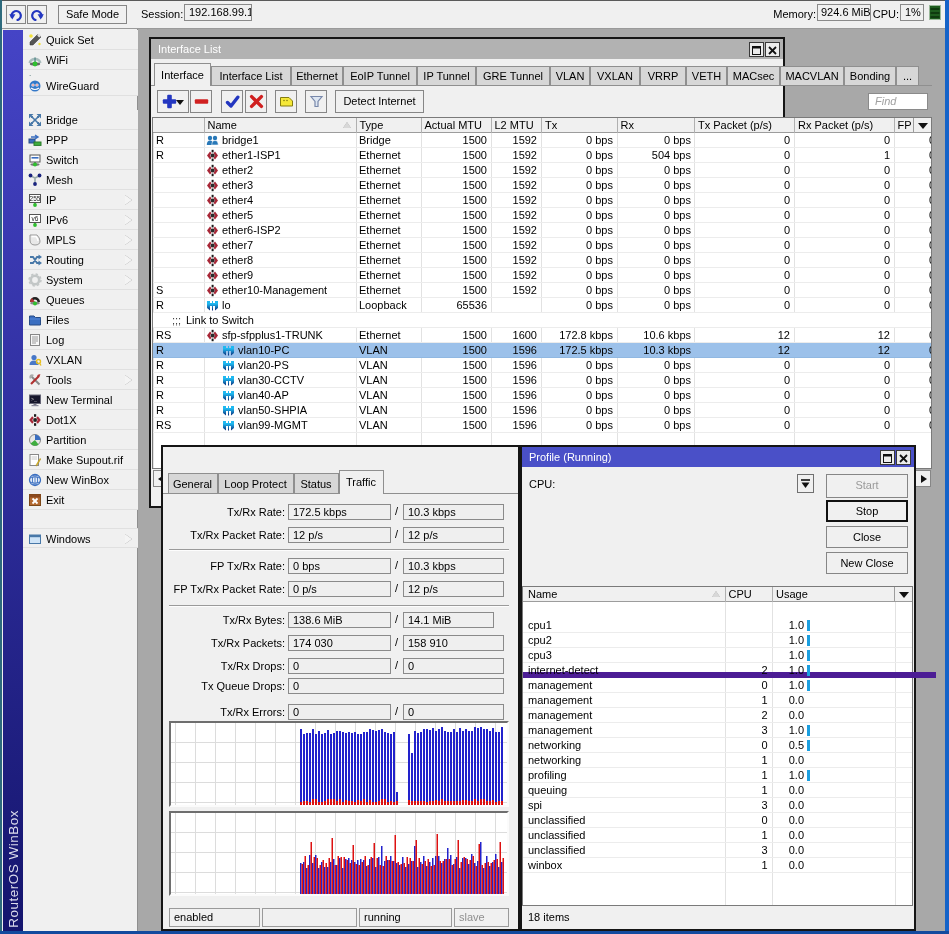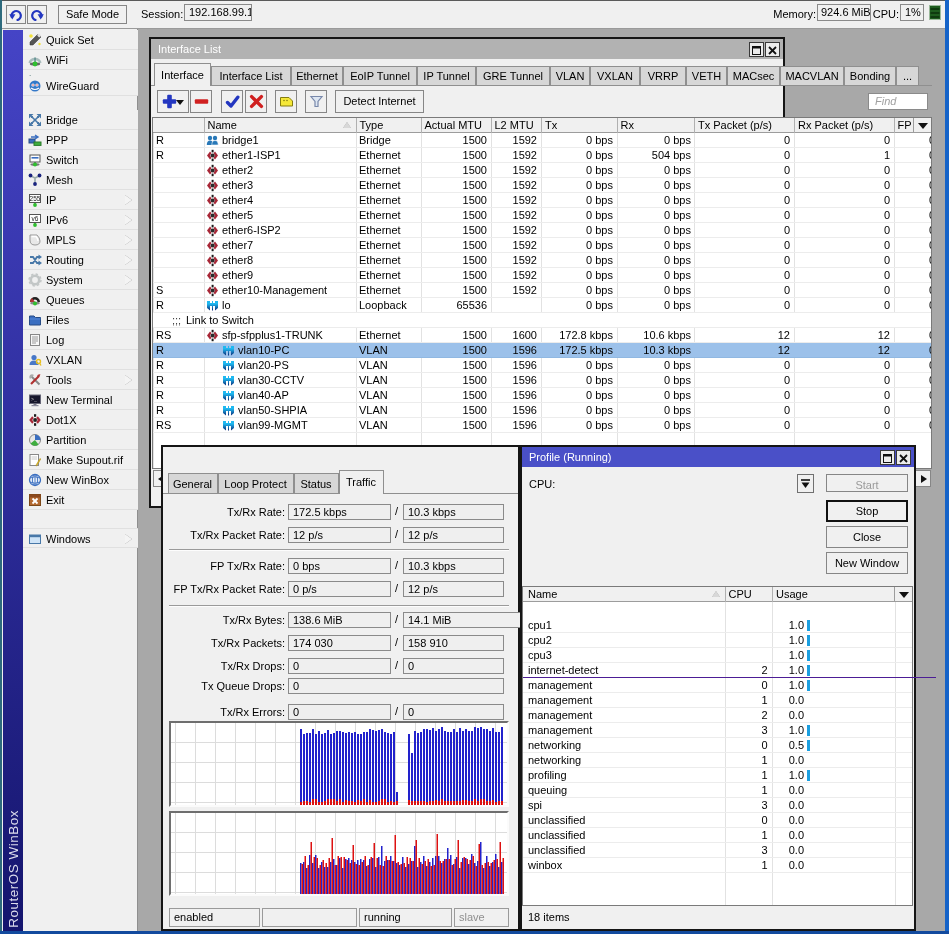--- a/index.html
+++ b/index.html
@@ -791,21 +791,21 @@
 <div class="fbox" style="left:240px;top:110.5px;width:101px">10.3 kbps</div>
 <div class="flbl" style="left:0px;top:134px;width:122px">FP Tx/Rx Packet Rate:</div>
 <div class="fbox" style="left:125px;top:134px;width:103px">0 p/s</div>
 <div class="abs" style="left:232px;top:135px">/</div>
 <div class="fbox" style="left:240px;top:134px;width:101px">12 p/s</div>
 <div class="abs" style="left:6px;top:157.5px;width:340px;height:1px;background:#9a9a9a"></div>
 <div class="abs" style="left:6px;top:158.5px;width:340px;height:1px;background:#fdfdfd"></div>
 <div class="flbl" style="left:0px;top:165px;width:122px">Tx/Rx Bytes:</div>
 <div class="fbox" style="left:125px;top:165px;width:103px">138.6 MiB</div>
 <div class="abs" style="left:232px;top:166px">/</div>
-<div class="fbox" style="left:240px;top:165px;width:119px">14.1 MiB</div>
+<div class="fbox" style="left:240px;top:165px;width:91px">14.1 MiB</div>
 <div class="flbl" style="left:0px;top:187.5px;width:122px">Tx/Rx Packets:</div>
 <div class="fbox" style="left:125px;top:187.5px;width:103px">174 030</div>
 <div class="abs" style="left:232px;top:188.5px">/</div>
 <div class="fbox" style="left:240px;top:187.5px;width:101px">158 910</div>
 <div class="flbl" style="left:0px;top:211px;width:122px">Tx/Rx Drops:</div>
 <div class="fbox" style="left:125px;top:211px;width:103px">0</div>
 <div class="abs" style="left:232px;top:212px">/</div>
 <div class="fbox" style="left:240px;top:211px;width:101px">0</div>
 <div class="flbl" style="left:0px;top:231px;width:122px">Tx Queue Drops:</div>
 <div class="fbox" style="left:125px;top:231px;width:216px">0</div>
@@ -1114,24 +1114,24 @@
         <g stroke="#111" stroke-width="1.8">
           <line x1="1" y1="1" x2="8" y2="8"></line>
           <line x1="8" y1="1" x2="1" y2="8"></line>
         </g>
       </svg></div>
 <div class="abs" style="left:7px;top:31px">CPU:</div>
 <div class="abs" style="left:275px;top:27px;width:17px;height:19px;background:#f0f0f0;border:1px solid #707070;padding:4px 0 0 3px"><svg width="9" height="10" viewBox="0 0 9 10">
         <line x1="0" y1="1" x2="9" y2="1" stroke="#111" stroke-width="1.6"></line>
         <polygon points="0.5,3.5 8.5,3.5 4.5,9" fill="#111"></polygon>
       </svg></div>
-<div class="btn" style="left:304px;top:27px;width:82px;height:18px;line-height:20px;color:#9a9a9a">Start</div>
+<div class="btn" style="left:304px;top:27px;width:82px;height:24px;line-height:20px;color:#9a9a9a">Start</div>
 <div class="btn" style="left:304px;top:53px;width:82px;height:22px;line-height:19px;border:2px solid #111">Stop</div>
 <div class="btn" style="left:304px;top:79px;width:82px;height:22px;line-height:20px">Close</div>
-<div class="btn" style="left:304px;top:105px;width:82px;height:22px;line-height:20px">New Window</div>
+<div class="btn" style="left:304px;top:105px;width:82px;height:22px;line-height:20px">New Close</div>
 <div class="abs" style="left:0px;top:139px;width:391px;height:320px;border:1px solid #7a7a7a;background:#fff">
 <div class="abs" style="left:0;top:0;width:389px;height:15px;background:#f0f0f0;border-bottom:1px solid #9c9c9c">
 <div class="abs" style="left:5px;top:1px">Name</div>
 <div class="abs" style="left:201.5px;top:0;width:1px;height:15px;background:#b0b0b0"></div>
 <div class="abs" style="left:205.5px;top:1px">CPU</div>
 <div class="abs" style="left:249px;top:0;width:1px;height:15px;background:#b0b0b0"></div>
 <div class="abs" style="left:253px;top:1px">Usage</div>
 <div class="abs" style="left:372px;top:0;width:1px;height:15px;background:#b0b0b0"></div>
 <div class="abs" style="left:189px;top:4px;width:0;height:0;border-left:4px solid transparent;border-right:4px solid transparent;border-bottom:6px solid #d8d8d8;filter:drop-shadow(0 0 0.5px #999)"></div>
 </div>
@@ -1152,21 +1152,21 @@
 <div class="cell rt" style="left:201.5px;width:43px"></div>
 <div class="cell rt" style="left:249px;width:32px">1.0</div>
 <div class="abs" style="left:284px;top:2px;width:2.5px;height:11px;background:#1b9fe0"></div>
 </div>
 <div class="row" style="left:0;top:61px;width:389px;border-bottom:1px solid #ececec">
 <div class="cell" style="left:5px;width:190px">cpu3</div>
 <div class="cell rt" style="left:201.5px;width:43px"></div>
 <div class="cell rt" style="left:249px;width:32px">1.0</div>
 <div class="abs" style="left:284px;top:2px;width:2.5px;height:11px;background:#1b9fe0"></div>
 </div>
-<div class="row" style="left:0;top:76px;width:413px;border-bottom:1px solid #4c1d95">
+<div class="row" style="left:0;top:76px;width:413px;border-bottom:6px solid #4c1d95">
 <div class="cell" style="left:5px;width:190px">internet-detect</div>
 <div class="cell rt" style="left:201.5px;width:43px">2</div>
 <div class="cell rt" style="left:249px;width:32px">1.0</div>
 <div class="abs" style="left:284px;top:2px;width:2.5px;height:11px;background:#1b9fe0"></div>
 </div>
 <div class="row" style="left:0;top:91px;width:389px;border-bottom:1px solid #ececec">
 <div class="cell" style="left:5px;width:190px">management</div>
 <div class="cell rt" style="left:201.5px;width:43px">0</div>
 <div class="cell rt" style="left:249px;width:32px">1.0</div>
 <div class="abs" style="left:284px;top:2px;width:2.5px;height:11px;background:#1b9fe0"></div>

